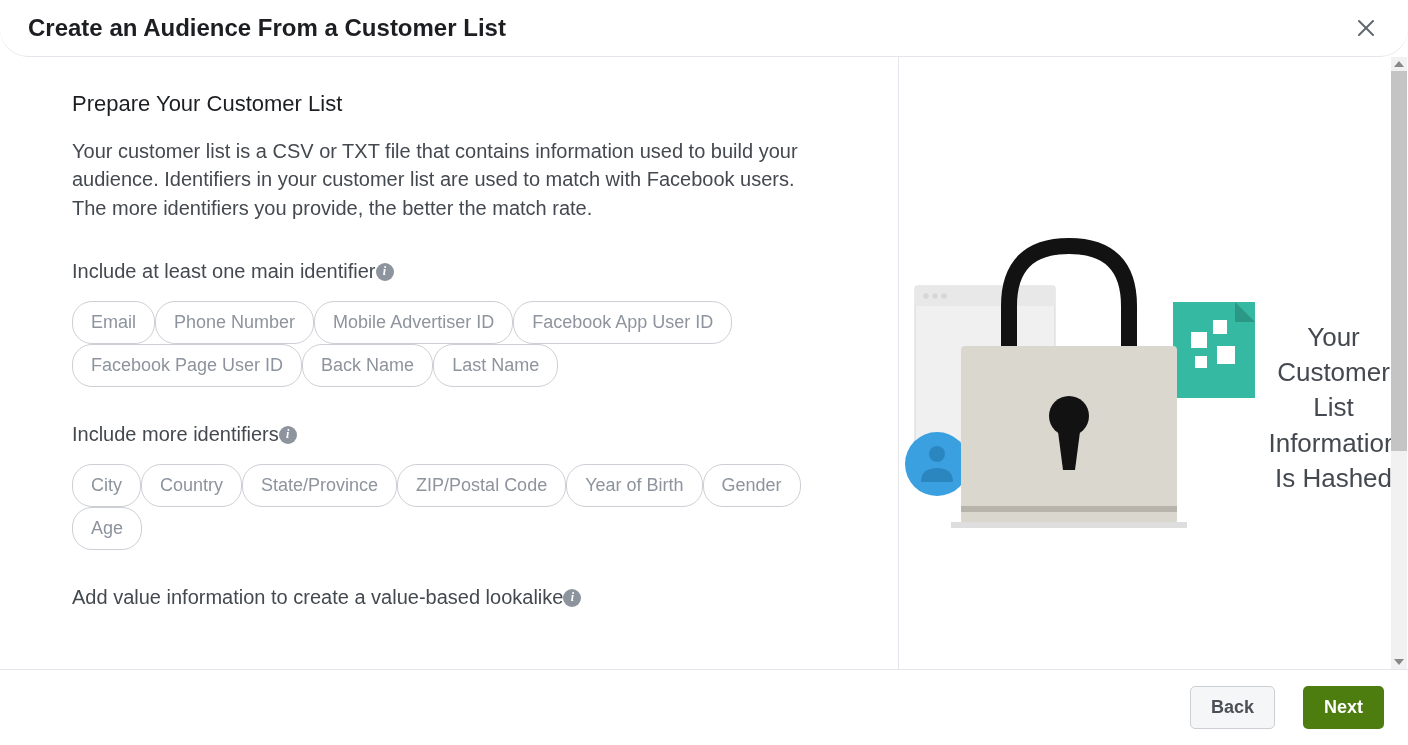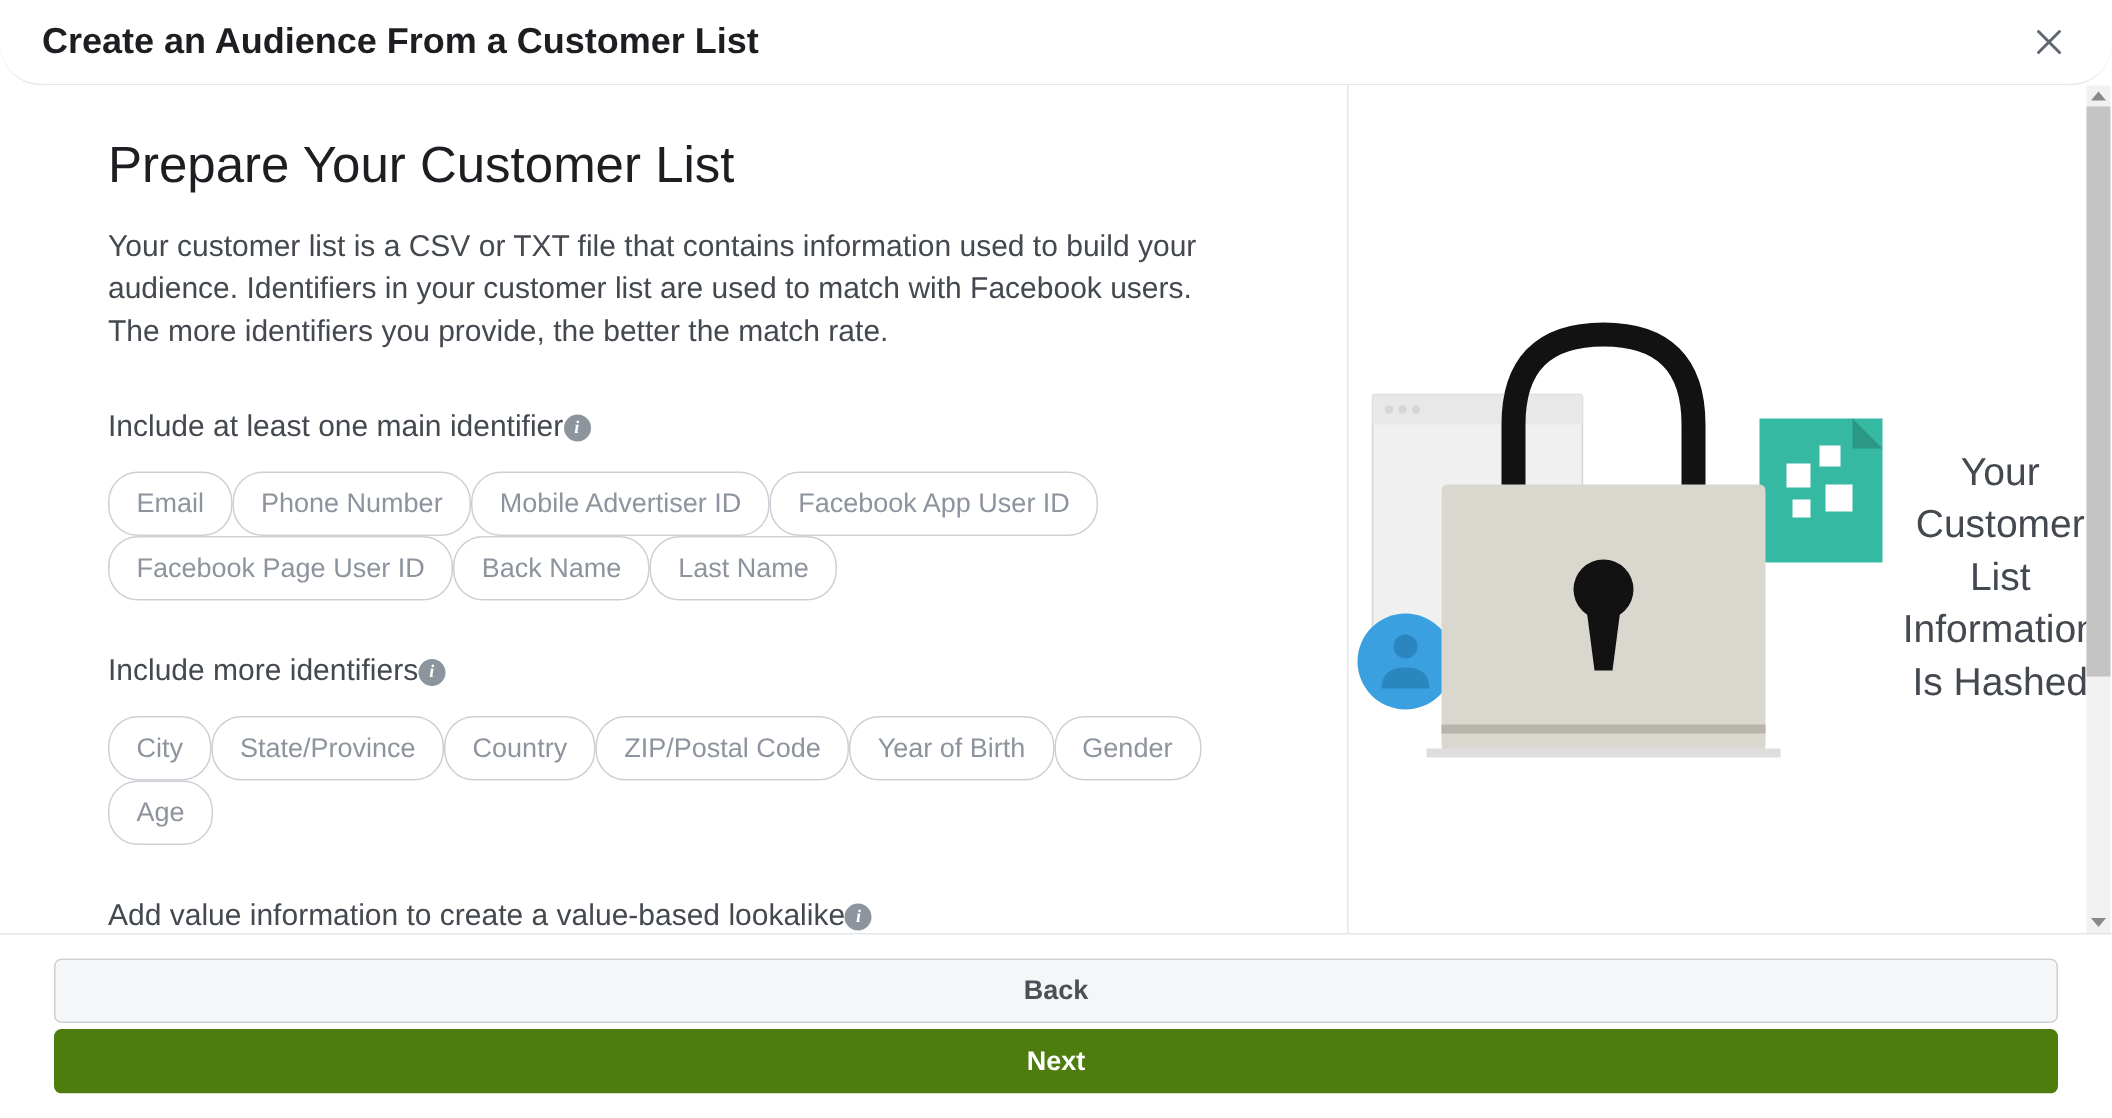--- a/index.html
+++ b/index.html
@@ -79,21 +79,21 @@
   }
   .scroll-arrow.up { border-bottom: 6px solid #888; }
   .scroll-arrow.down { border-top: 6px solid #888; margin-top: auto; }
   .scroll-thumb {
     width: 16px;
     height: 380px;
     background: #c4c4c4;
     border-radius: 0;
   }
   .main-heading {
-    font-size: 34px;
+    font-size: 22px;
     font-weight: 400;
     color: #1c1e21;
     margin-bottom: 20px;
   }
   .description {
     font-size: 20px;
     color: #444950;
     line-height: 1.42;
     margin-bottom: 38px;
   }
@@ -143,26 +143,25 @@
   .right-heading {
     font-size: 26px;
     font-weight: 400;
     color: #444950;
     text-align: center;
     line-height: 1.35;
     max-width: 420px;
   }
   .footer {
     border-top: 1px solid #e4e6eb;
-    padding: 16px 36px;
+    padding: 16px 24px;
     display: flex;
     justify-content: flex-end;
-    gap: 4px;
+    gap: 28px;
     background: #fff;
-    flex-direction: column;
   }
   .btn {
     font-size: 18px;
     font-weight: 600;
     padding: 10px 20px;
     border-radius: 5px;
     cursor: pointer;
     border: 1px solid transparent;
   }
   .btn-secondary {
@@ -209,22 +208,22 @@
         <div class="chip">Back Name</div>
         <div class="chip">Last Name</div>
       </div>
 
       <div class="section-label">
         <span>Include more identifiers</span>
         <span class="info-icon">i</span>
       </div>
       <div class="chips">
         <div class="chip">City</div>
+        <div class="chip">Country</div>
         <div class="chip">State/Province</div>
-        <div class="chip">Country</div>
         <div class="chip">ZIP/Postal Code</div>
         <div class="chip">Year of Birth</div>
         <div class="chip">Gender</div>
         <div class="chip">Age</div>
       </div>
 
       <div class="section-label">
         <span>Add value information to create a value-based lookalike</span>
         <span class="info-icon">i</span>
       </div>

